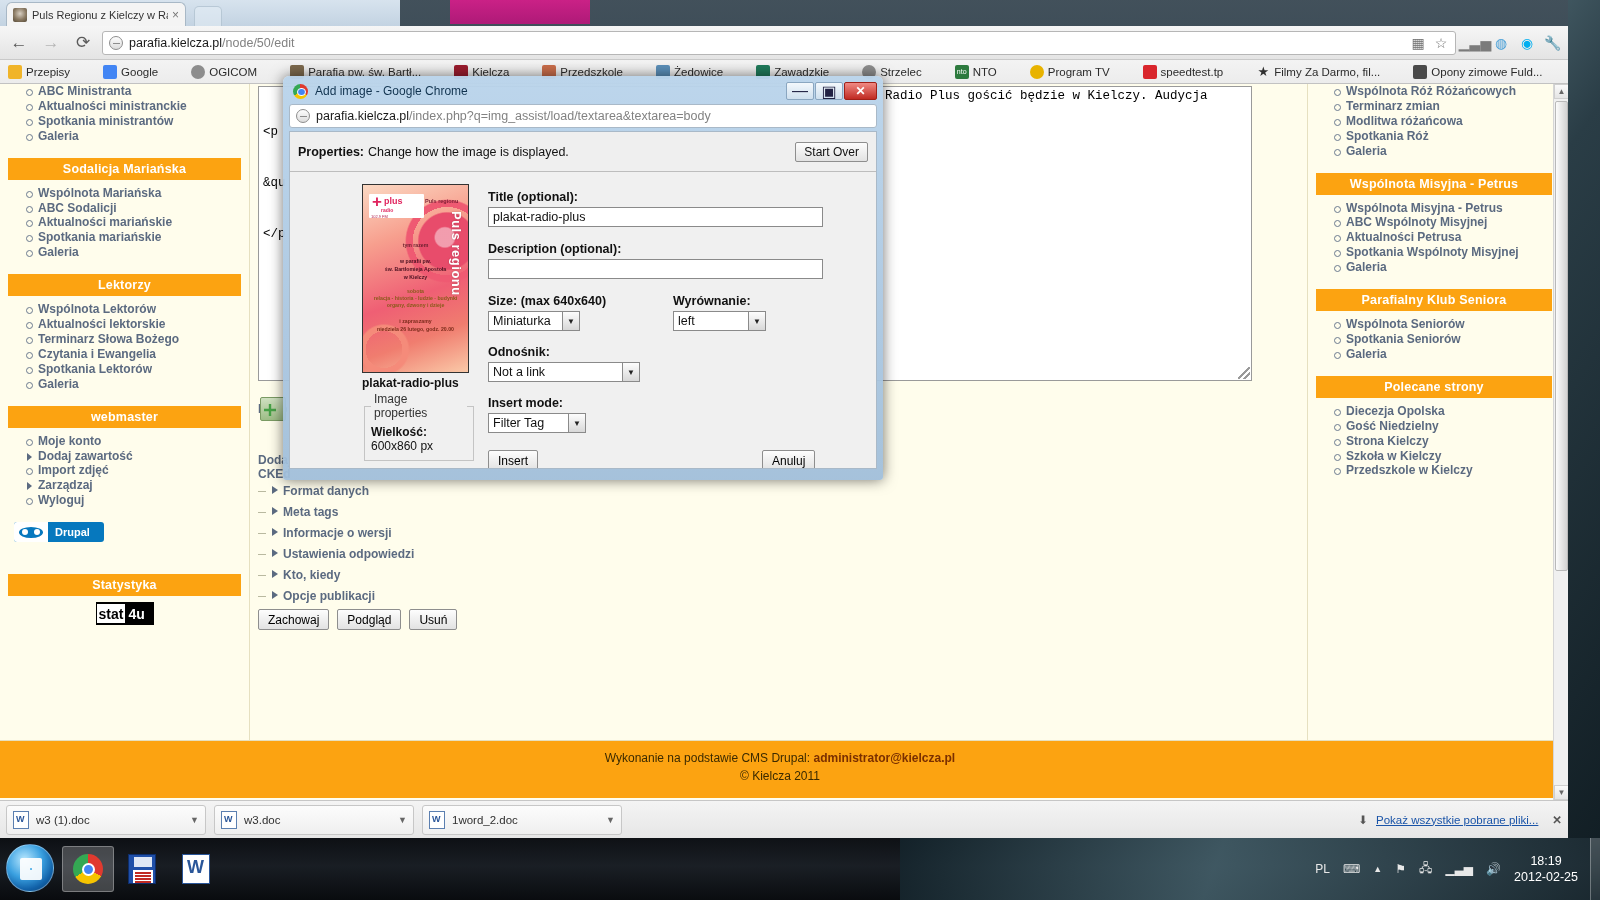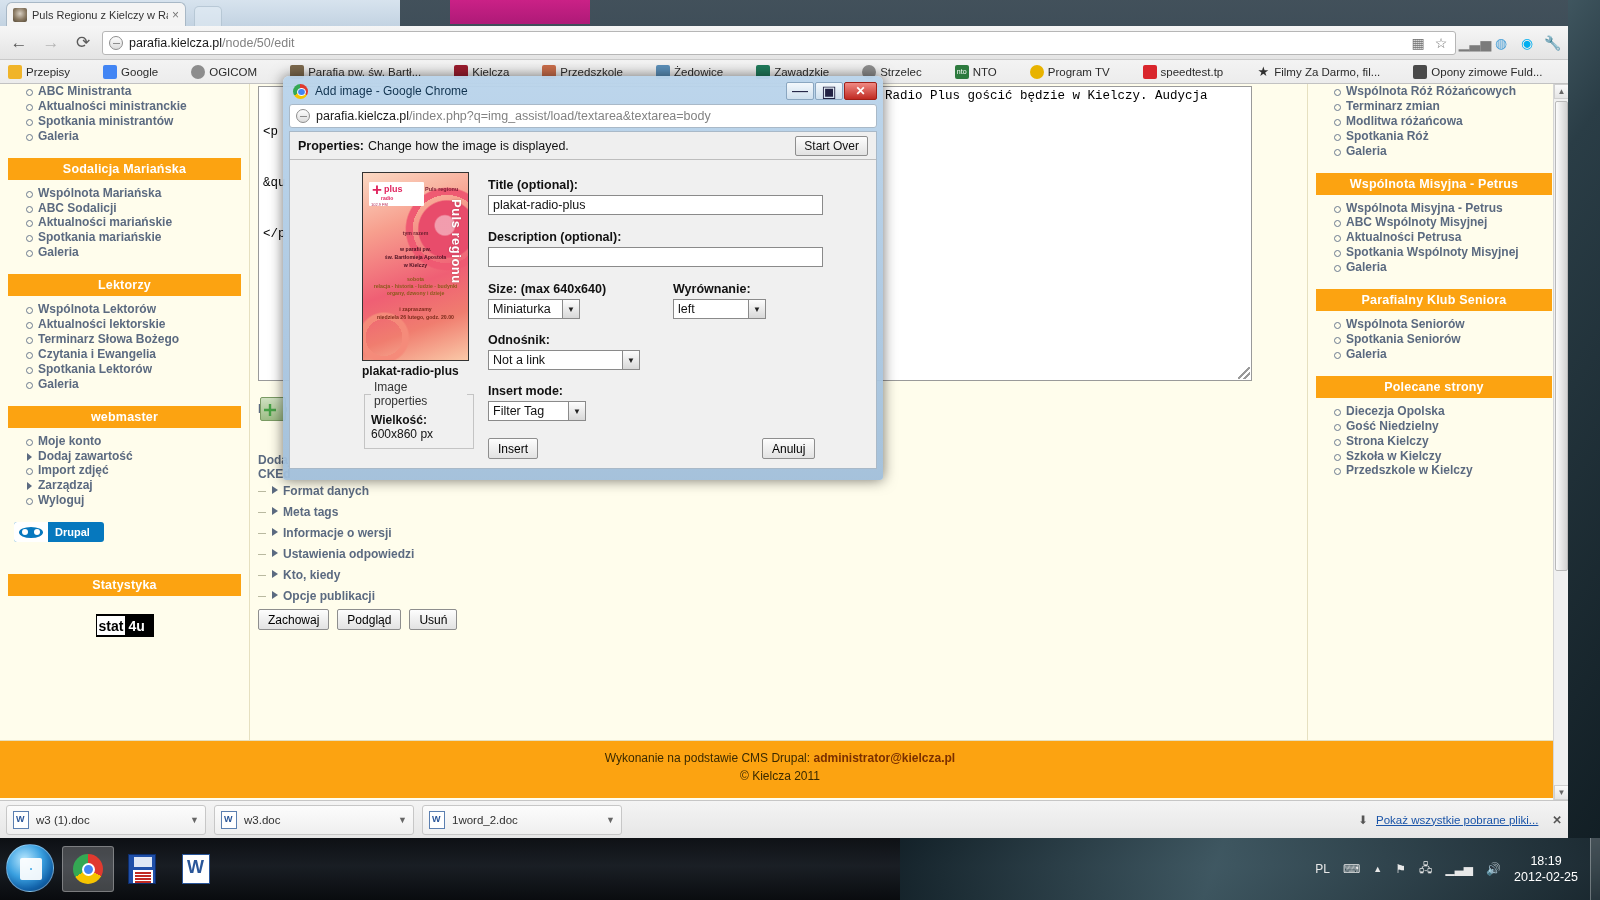--- a/index.html
+++ b/index.html
@@ -171,21 +171,21 @@
   .drupal-badge .d-eye{
     width:24px;height:11px;border-radius:50%;
     background:#0678be; position:relative;
   }
   .drupal-badge .d-eye::before,.drupal-badge .d-eye::after{
     content:"";position:absolute;top:2.5px;width:6px;height:6px;border-radius:50%;background:#fff;
   }
   .drupal-badge .d-eye::before{left:3px;} .drupal-badge .d-eye::after{right:3px;}
   .drupal-badge .d-txt{color:#fff;font-size:11px;font-weight:bold;padding-left:7px;}
   .stat4u {
-    margin:18px auto 0 auto; width:58px; height:23px; background:#000;
+    margin:6px auto 0 auto; width:58px; height:23px; background:#000;
     border:1px solid #000; display:flex; align-items:center;
     font-family:"Liberation Sans",sans-serif;
   }
   .stat4u .s1{background:#fff;color:#000;font-weight:bold;font-size:14px;padding:0 2px;height:19px;display:flex;align-items:center;}
   .stat4u .s2{background:#000;color:#fff;font-weight:bold;font-size:14px;padding:0 3px;height:19px;display:flex;align-items:center;}
 
   
   .textarea-box {
     position:absolute; left:8px; top:2px; width:994px; height:295px;
     background:#fff; border:1px solid #9a9a9a;
@@ -356,21 +356,21 @@
   .dlg-omni{
     height:24px; margin:2px 2px 0 2px; background:#fff;
     border:1px solid #a9b9c8; border-radius:3px;
     display:flex; align-items:center; padding:0 6px; font-size:12.5px;
   }
   .dlg-body{
     margin:3px 2px 2px 2px; height:338px; background:#f0f0f0;
     border:1px solid #a9b9c8; position:relative; overflow:hidden;
   }
   .props-bar{
-    height:28px; background:#efefef; border-bottom:1px solid #bdbdbd;
+    height:40px; background:#efefef; border-bottom:1px solid #bdbdbd;
     display:flex; align-items:center; padding:0 8px; font-size:12.5px; color:#111;
   }
   .props-bar b{ margin-right:4px; }
   .startover{
     margin-left:auto; height:20px; padding:0 8px; font-size:12px;
     background:linear-gradient(180deg,#fdfdfd,#e2e2e2);
     border:1px solid #8e8e8e; border-radius:2px;
     display:flex;align-items:center;
   }
   .dlg-form{ position:relative; padding:10px 10px 0 10px; }

